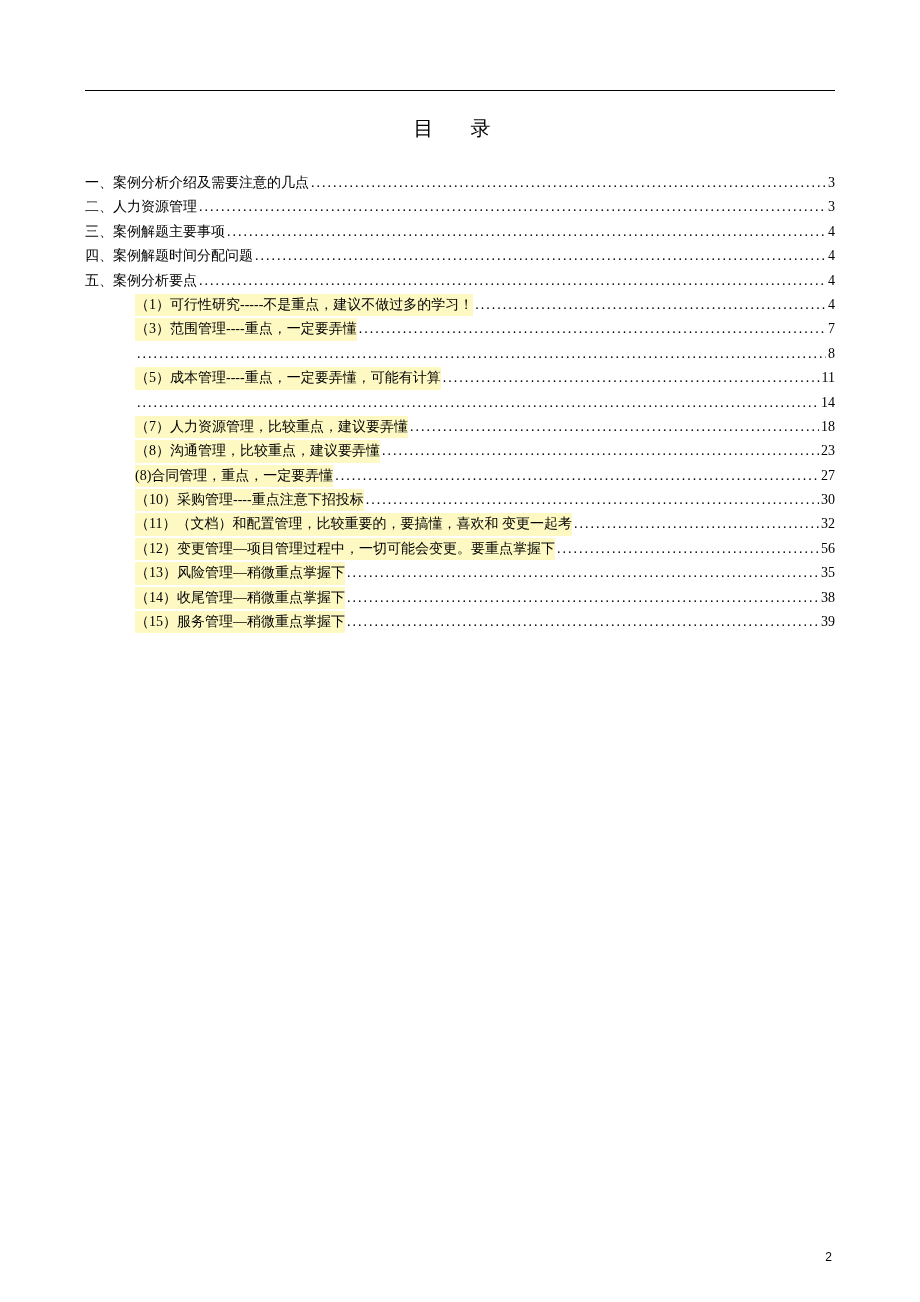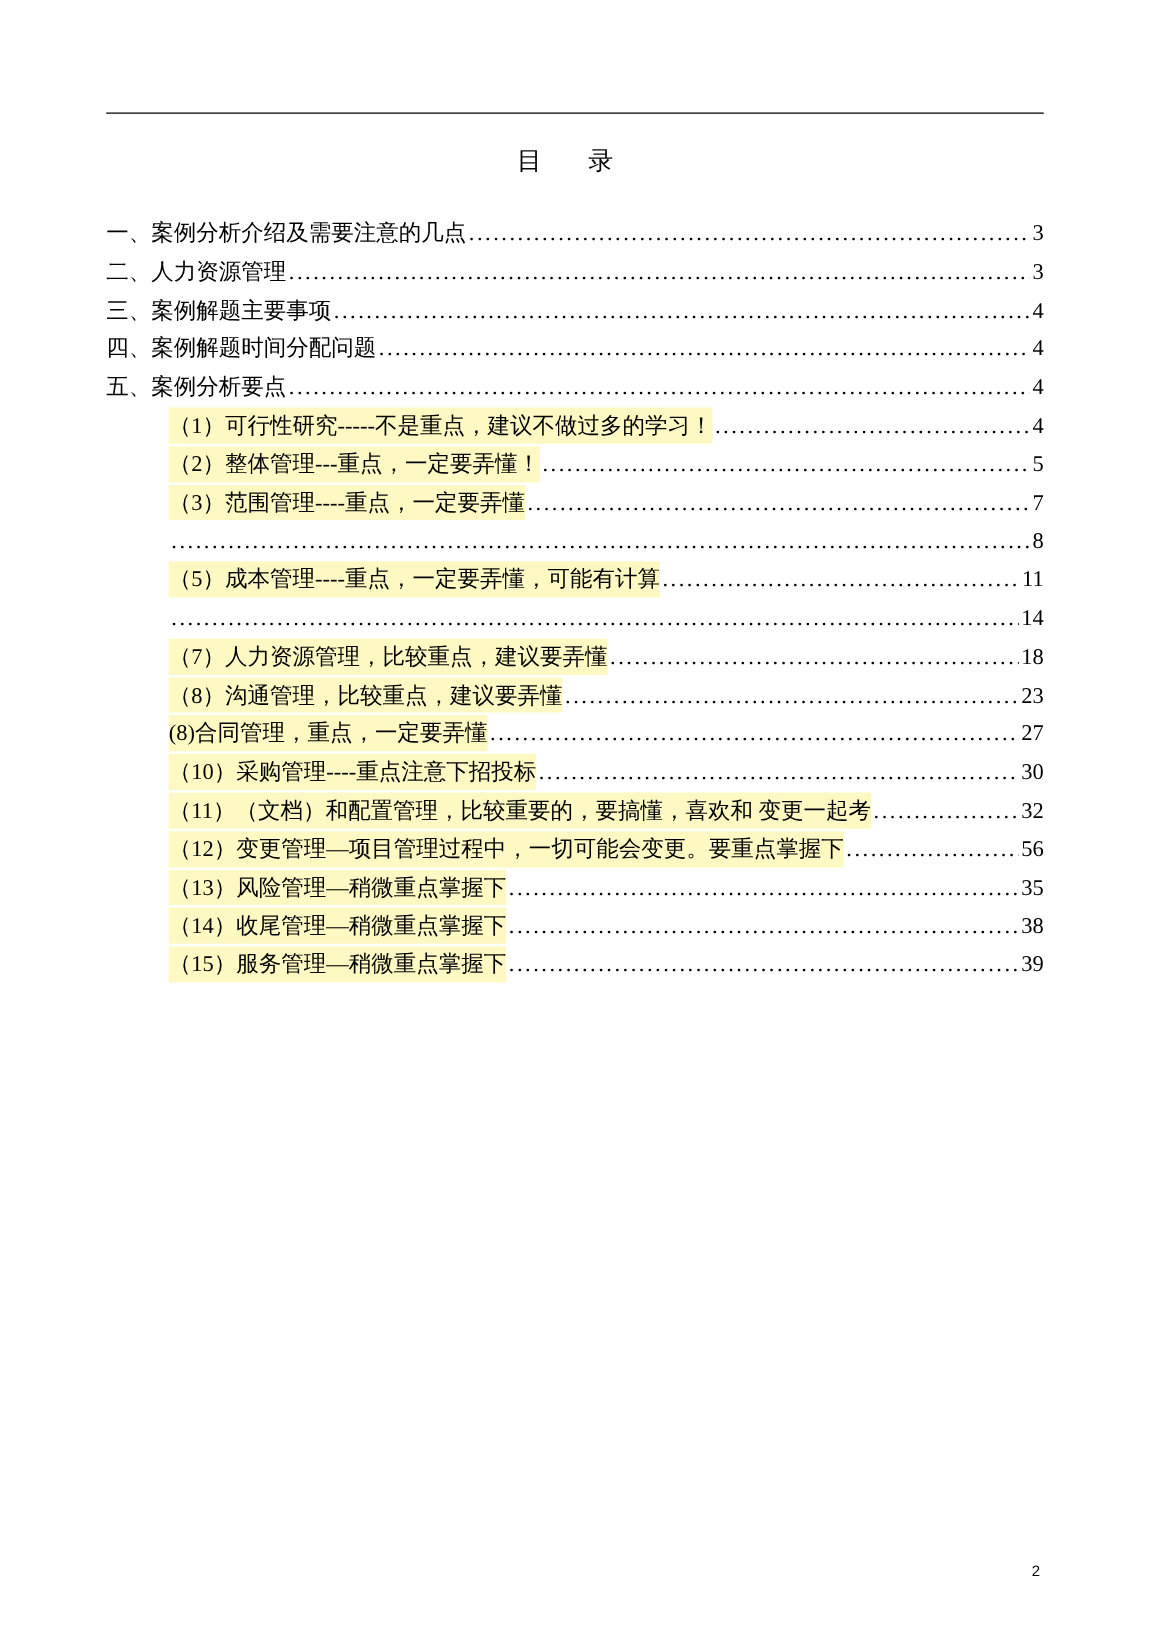--- a/index.html
+++ b/index.html
@@ -19,21 +19,21 @@
       text-align: center;
       font-size: 20px;
       font-weight: normal;
       letter-spacing: 16px;
       margin-bottom: 30px;
       font-family: "SimSun", "宋体", serif;
     }
     .entry {
       display: flex;
       align-items: baseline;
-      font-size: 18px;
+      font-size: 14px;
       line-height: 1.6;
       margin-bottom: 2px;
       white-space: nowrap;
     }
     .entry.sub { padding-left: 50px; }
     .entry .label {
       flex: 0 0 auto;
     }
     .entry.highlight .label {
       background: #fef9c3;
@@ -91,25 +91,20 @@
       <span class="label">五、案例分析要点</span>
       <span class="dots"></span>
       <span class="page">4</span>
     </div>
     <div class="entry sub highlight">
       <span class="label">（1）可行性研究-----不是重点，建议不做过多的学习！</span>
       <span class="dots"></span>
       <span class="page">4</span>
     </div>
     <div class="entry sub highlight">
-      <span class="label">（2）整体管理---重点，一定要弄懂！</span>
-      <span class="dots"></span>
-      <span class="page">5</span>
-    </div>
-    <div class="entry sub highlight">
       <span class="label">（3）范围管理----重点，一定要弄懂</span>
       <span class="dots"></span>
       <span class="page">7</span>
     </div>
     <div class="entry sub highlight">
       <span class="dots"></span>
       <span class="page">8</span>
     </div>
     <div class="entry sub highlight">
       <span class="label">（5）成本管理----重点，一定要弄懂，可能有计算</span>

